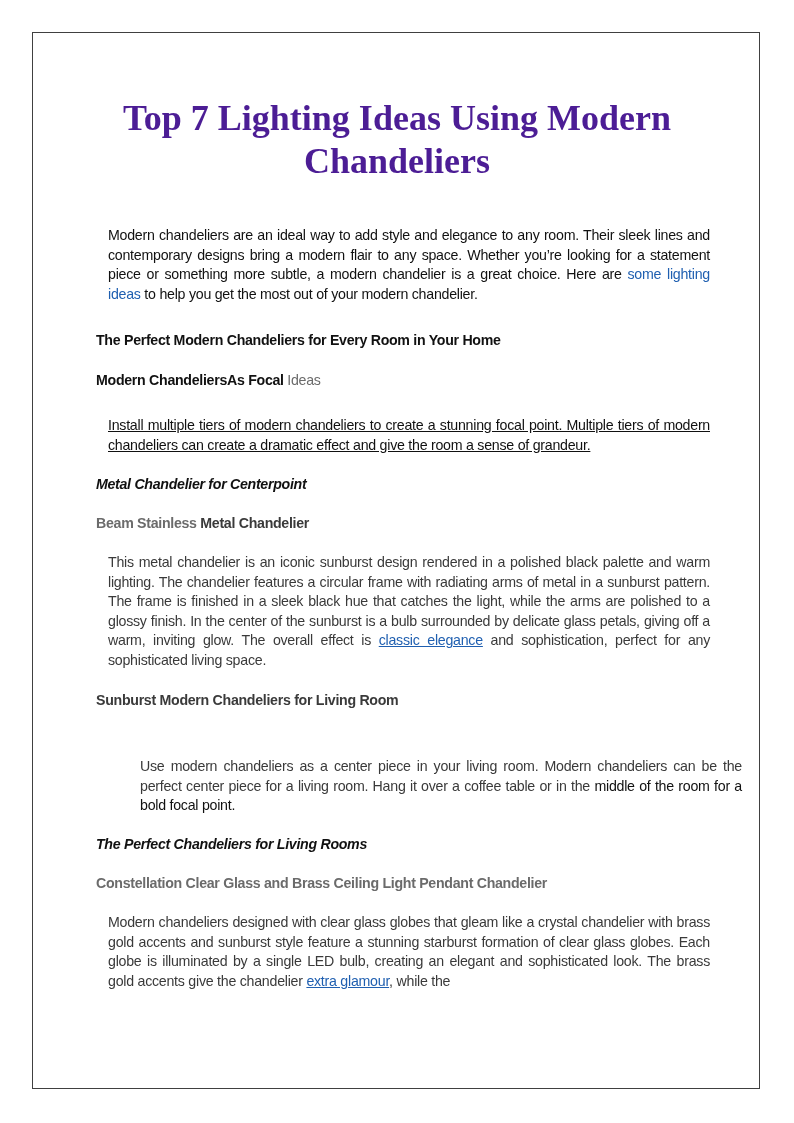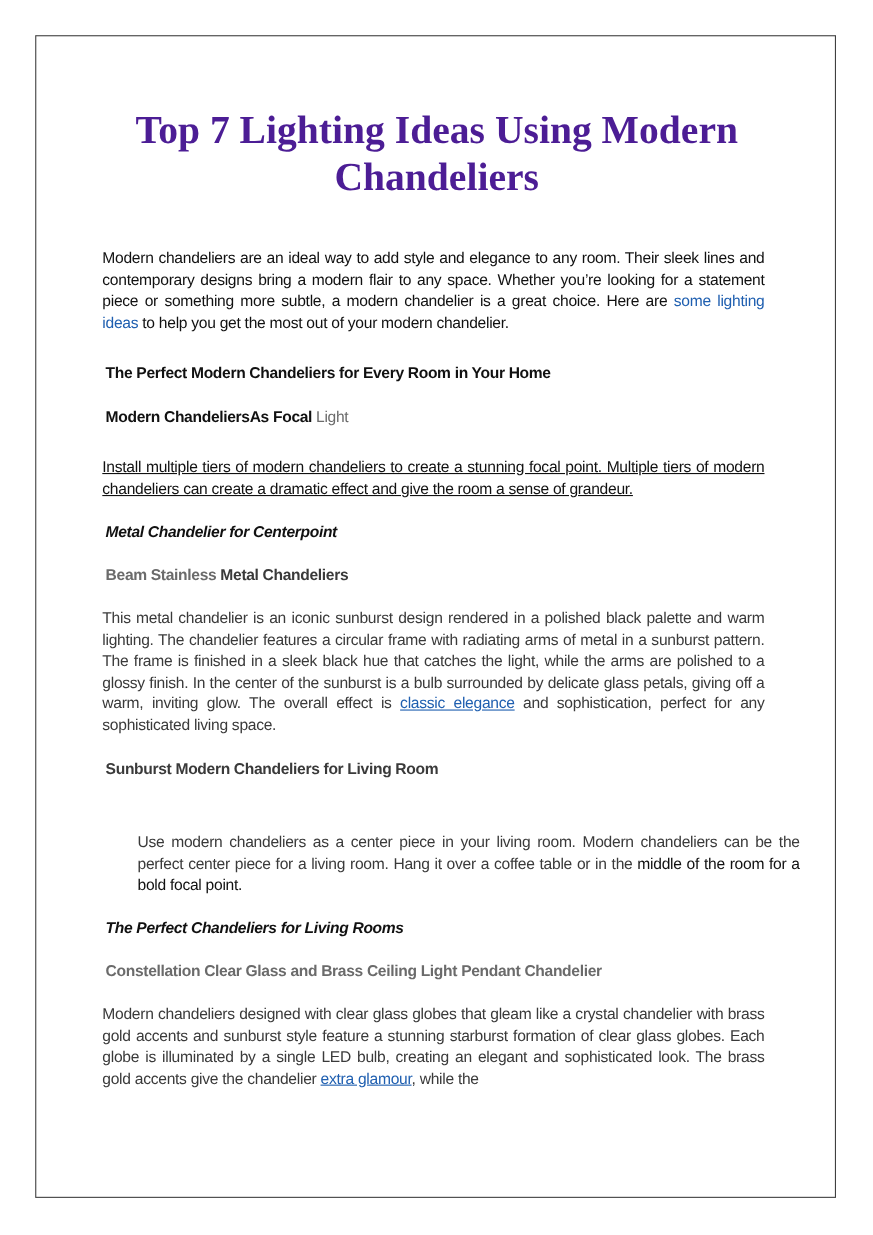--- a/index.html
+++ b/index.html
@@ -10,21 +10,21 @@
     }
     .title {
       position: absolute; left: 96px; top: 97px; width: 602px;
       text-align: center;
       font-family: "Liberation Serif", "DejaVu Serif", serif;
       font-weight: bold; font-size: 36px; line-height: 43px;
       color: #4c1d95;
       margin: 0;
     }
     .p {
-      position: absolute; left: 93px; width: 602px; margin: 0;
+      position: absolute; left: 108px; width: 602px; margin: 0;
       font-family: "Liberation Sans", "DejaVu Sans", sans-serif;
       font-size: 14.2px; line-height: 19.6px; color: #3a3a3a;
       text-align: justify;
       letter-spacing: -0.25px;
     }
     .p.black { color: #111111; }
     .h {
       position: absolute; left: 96px; margin: 0;
       font-family: "Liberation Sans", "DejaVu Sans", sans-serif;
       font-size: 14.2px; line-height: 19px; font-weight: bold; color: #111111;
@@ -42,27 +42,27 @@
 <body>
 
 <div class="page-border"></div>
 
 <h1 class="title">Top 7 Lighting Ideas Using Modern Chandeliers</h1>
 
 <p class="p black" style="top:226px;"><span>Modern chandeliers are an ideal way to add style and elegance to any room. Their sleek lines and contemporary designs bring a modern flair to any space. Whether you’re looking for a statement piece or something more subtle, a modern chandelier is a great choice. Here are </span><a class="link">some lighting ideas</a><span> to help you get the most out of your modern chandelier.</span></p>
 
 <h2 class="h" style="top:331px;text-align:center;">The Perfect Modern Chandeliers for Every Room in Your Home</h2>
 
-<h3 class="h" style="top:371px;"><span>Modern ChandeliersAs Focal</span><span class="light-normal"> Light</span></h3>
+<h3 class="h" style="top:371px;"><span>Modern ChandeliersAs Focal</span><span class="light-normal"> Ideas</span></h3>
 
 <p class="p black" style="top:416px;text-decoration:underline;">Install multiple tiers of modern chandeliers to create a stunning focal point. Multiple tiers of modern chandeliers can create a dramatic effect and give the room a sense of grandeur.</p>
 
 <h3 class="h italic" style="top:475px;">Metal Chandelier for Centerpoint</h3>
 
-<h4 class="h grey" style="top:514px;"><span>Beam Stainless</span><span class="strong-dark" style="color:#3a3a3a"> Metal Chandeliers</span></h4>
+<h4 class="h grey" style="top:514px;"><span>Beam Stainless</span><span class="strong-dark" style="color:#3a3a3a"> Metal Chandelier</span></h4>
 
 <p class="p" style="top:553px;"><span>This metal chandelier is an iconic sunburst design rendered in a polished black palette and warm lighting. The chandelier features a circular frame with radiating arms of metal in a sunburst pattern. The frame is finished in a sleek black hue that catches the light, while the arms are polished to a glossy finish. In the center of the sunburst is a bulb surrounded by delicate glass petals, giving off a warm, inviting glow. The overall effect is </span><a class="link u">classic elegance</a><span> and sophistication, perfect for any sophisticated living space.</span></p>
 
 <h3 class="h darkgrey" style="top:691px;">Sunburst Modern Chandeliers for Living Room</h3>
 
 <p class="p" style="top:757px;margin-left:32px;"><span>Use modern chandeliers as a center piece in your living room. Modern chandeliers can be the perfect center piece for a living room. Hang it over a coffee table or in the </span><span class="strong-dark">middle of the room for a bold focal point.</span></p>
 
 <h3 class="h italic" style="top:835px;">The Perfect Chandeliers for Living Rooms</h3>
 
 <h4 class="h grey" style="top:874px;">Constellation Clear Glass and Brass Ceiling Light Pendant Chandelier</h4>

